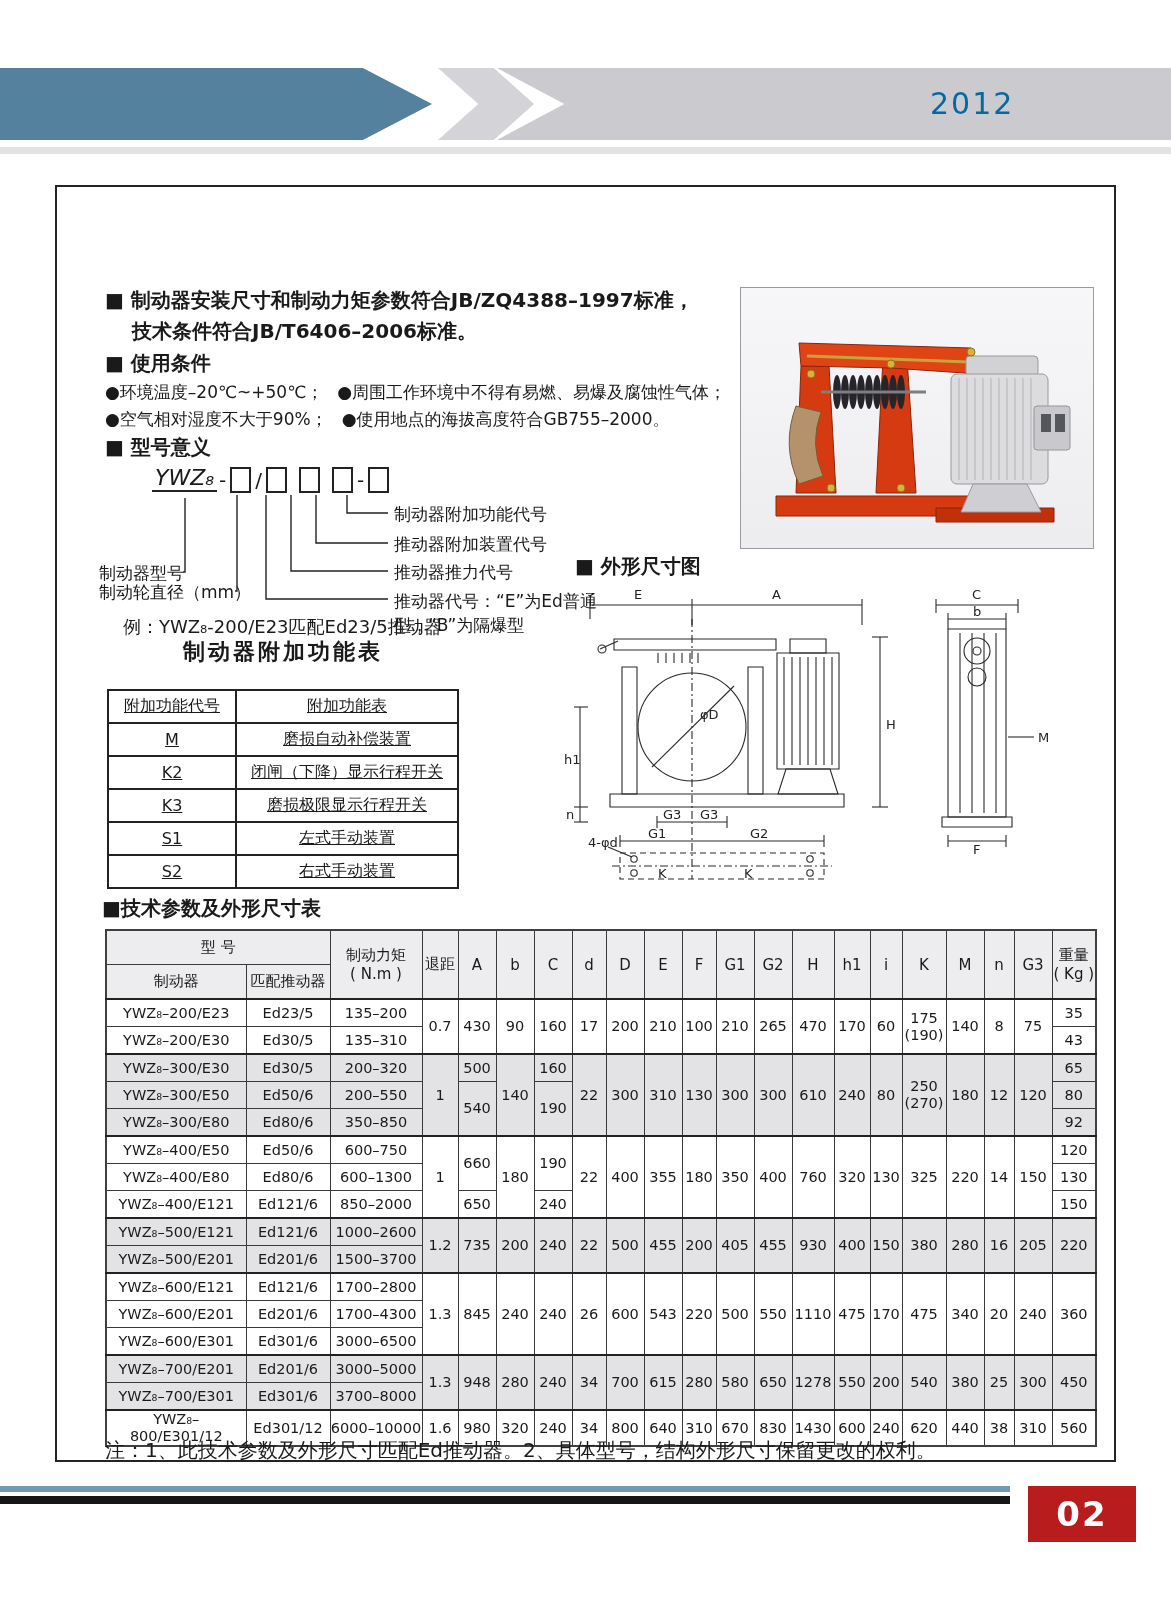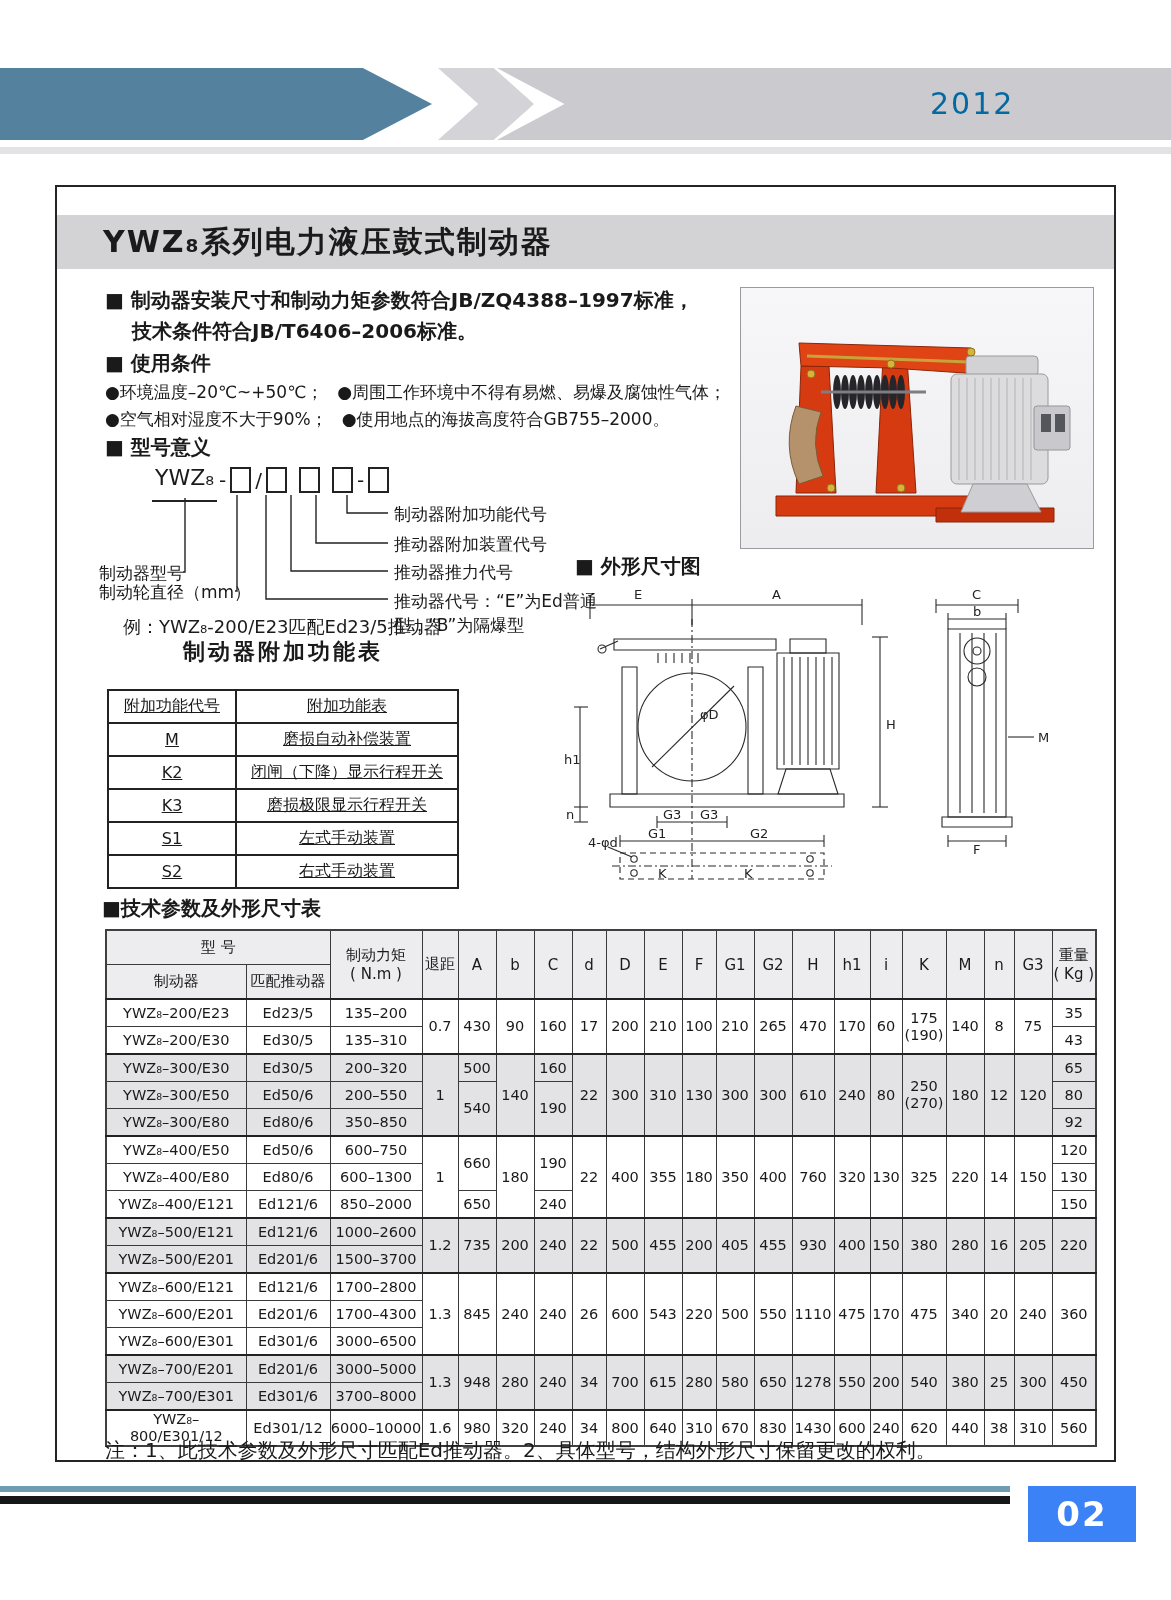--- a/index.html
+++ b/index.html
@@ -25,21 +25,21 @@
   .content{position:absolute;left:55px;top:185px;width:1057px;height:1273px;border:2px solid #242424;background:#fff;}
   .title-bar{position:absolute;left:0;top:28px;width:100%;height:54px;background:#d3d3d5;}
   .title-bar span{display:block;padding-left:46px;line-height:54px;font-size:30px;font-weight:bold;letter-spacing:2px;}
   .standards{position:absolute;left:48px;top:98px;font-size:20px;font-weight:bold;line-height:31px;}
   .standards .indent{padding-left:27px;}
   .sec-heading{position:absolute;font-size:20px;font-weight:bold;}
   .bullets{position:absolute;left:48px;top:192px;font-size:17px;line-height:27px;}
   .bullets span{margin-right:14px;}
   
   .diagram{position:absolute;left:40px;top:278px;width:545px;height:178px;font-size:17px;}
-  .ywz-base{position:absolute;left:55px;top:0;font-size:22px;border-bottom:2px solid #222;padding:0 3px 10px 3px;}
+  .ywz-base{position:absolute;left:55px;top:0;font-size:22px;border-bottom:2px solid #222;padding:0 3px 0 3px;font-style:italic;}
   .pattern{position:absolute;left:120px;top:2px;display:flex;align-items:center;font-size:20px;}
   .pbox{display:inline-block;width:17px;height:22px;border:2px solid #222;margin:0 2px;}
   .psep{margin:0 2px;}
   .pgap{width:8px;}
   .diagram svg{position:absolute;left:0;top:0;}
   .dlab{position:absolute;white-space:nowrap;}
   .dlab.wrap{white-space:normal;width:256px;line-height:24px;}
   .example{position:absolute;left:26px;top:150px;font-size:18px;white-space:nowrap;}
   
   .func-wrap{position:absolute;left:50px;top:450px;width:352px;}
@@ -59,40 +59,37 @@
   .params-table th,.params-table td{border:1px solid #3a3a3a;text-align:center;white-space:pre-line;padding:0;}
   .params-table th{font-size:15px;font-weight:normal;background:#ededef;height:33px;}
   .params-table td{font-size:14.5px;height:26px;line-height:17px;}
   .params-table tr.shaded td{background:#e3e3e5;}
   .params-table tr.group-start td{border-top:2px solid #222;}
   .params-table{border:2px solid #404040;}
   .note{position:absolute;left:48px;top:1250px;font-size:20px;text-align:right;}
   
   .f-teal{position:absolute;left:0;top:1486px;width:1010px;height:6px;background:#6f9cb2;}
   .f-black{position:absolute;left:0;top:1496px;width:1010px;height:8px;background:#161616;}
-  .page-num{position:absolute;left:1028px;top:1486px;width:108px;height:56px;background:#3b82f6;
+  .page-num{position:absolute;left:1028px;top:1486px;width:108px;height:56px;background:#b91c1c;
     color:#fff;font-size:34px;font-weight:bold;text-align:center;line-height:56px;letter-spacing:2px;}
   svg line,svg path,svg rect,svg circle,svg ellipse,svg polyline,svg polygon{vector-effect:non-scaling-stroke;}
 </style>
 </head>
 <body>
 
 <div class="banner">
   <div class="banner-grey"></div>
   <div class="banner-chev" style="left:438px"></div>
   <div class="banner-teal"></div>
   <div class="banner-year">2012</div>
 </div>
 <div class="substripe"></div>
 
 <div class="content">
 
-  <div class="title-bar">
-    <span>YWZ₈系列电力液压鼓式制动器</span>
-  </div>
 
   <div class="standards">
     <div>■ 制动器安装尺寸和制动力矩参数符合JB/ZQ4388–1997标准，</div>
     <div class="indent">技术条件符合JB/T6406–2006标准。</div>
   </div>
 
   <div class="sec-heading" style="left:48px;top:163px;position:absolute">■ 使用条件</div>
 
   <div class="bullets">
     <div><span>●环境温度–20℃~+50℃；</span><span>●周围工作环境中不得有易燃、易爆及腐蚀性气体；</span></div>

